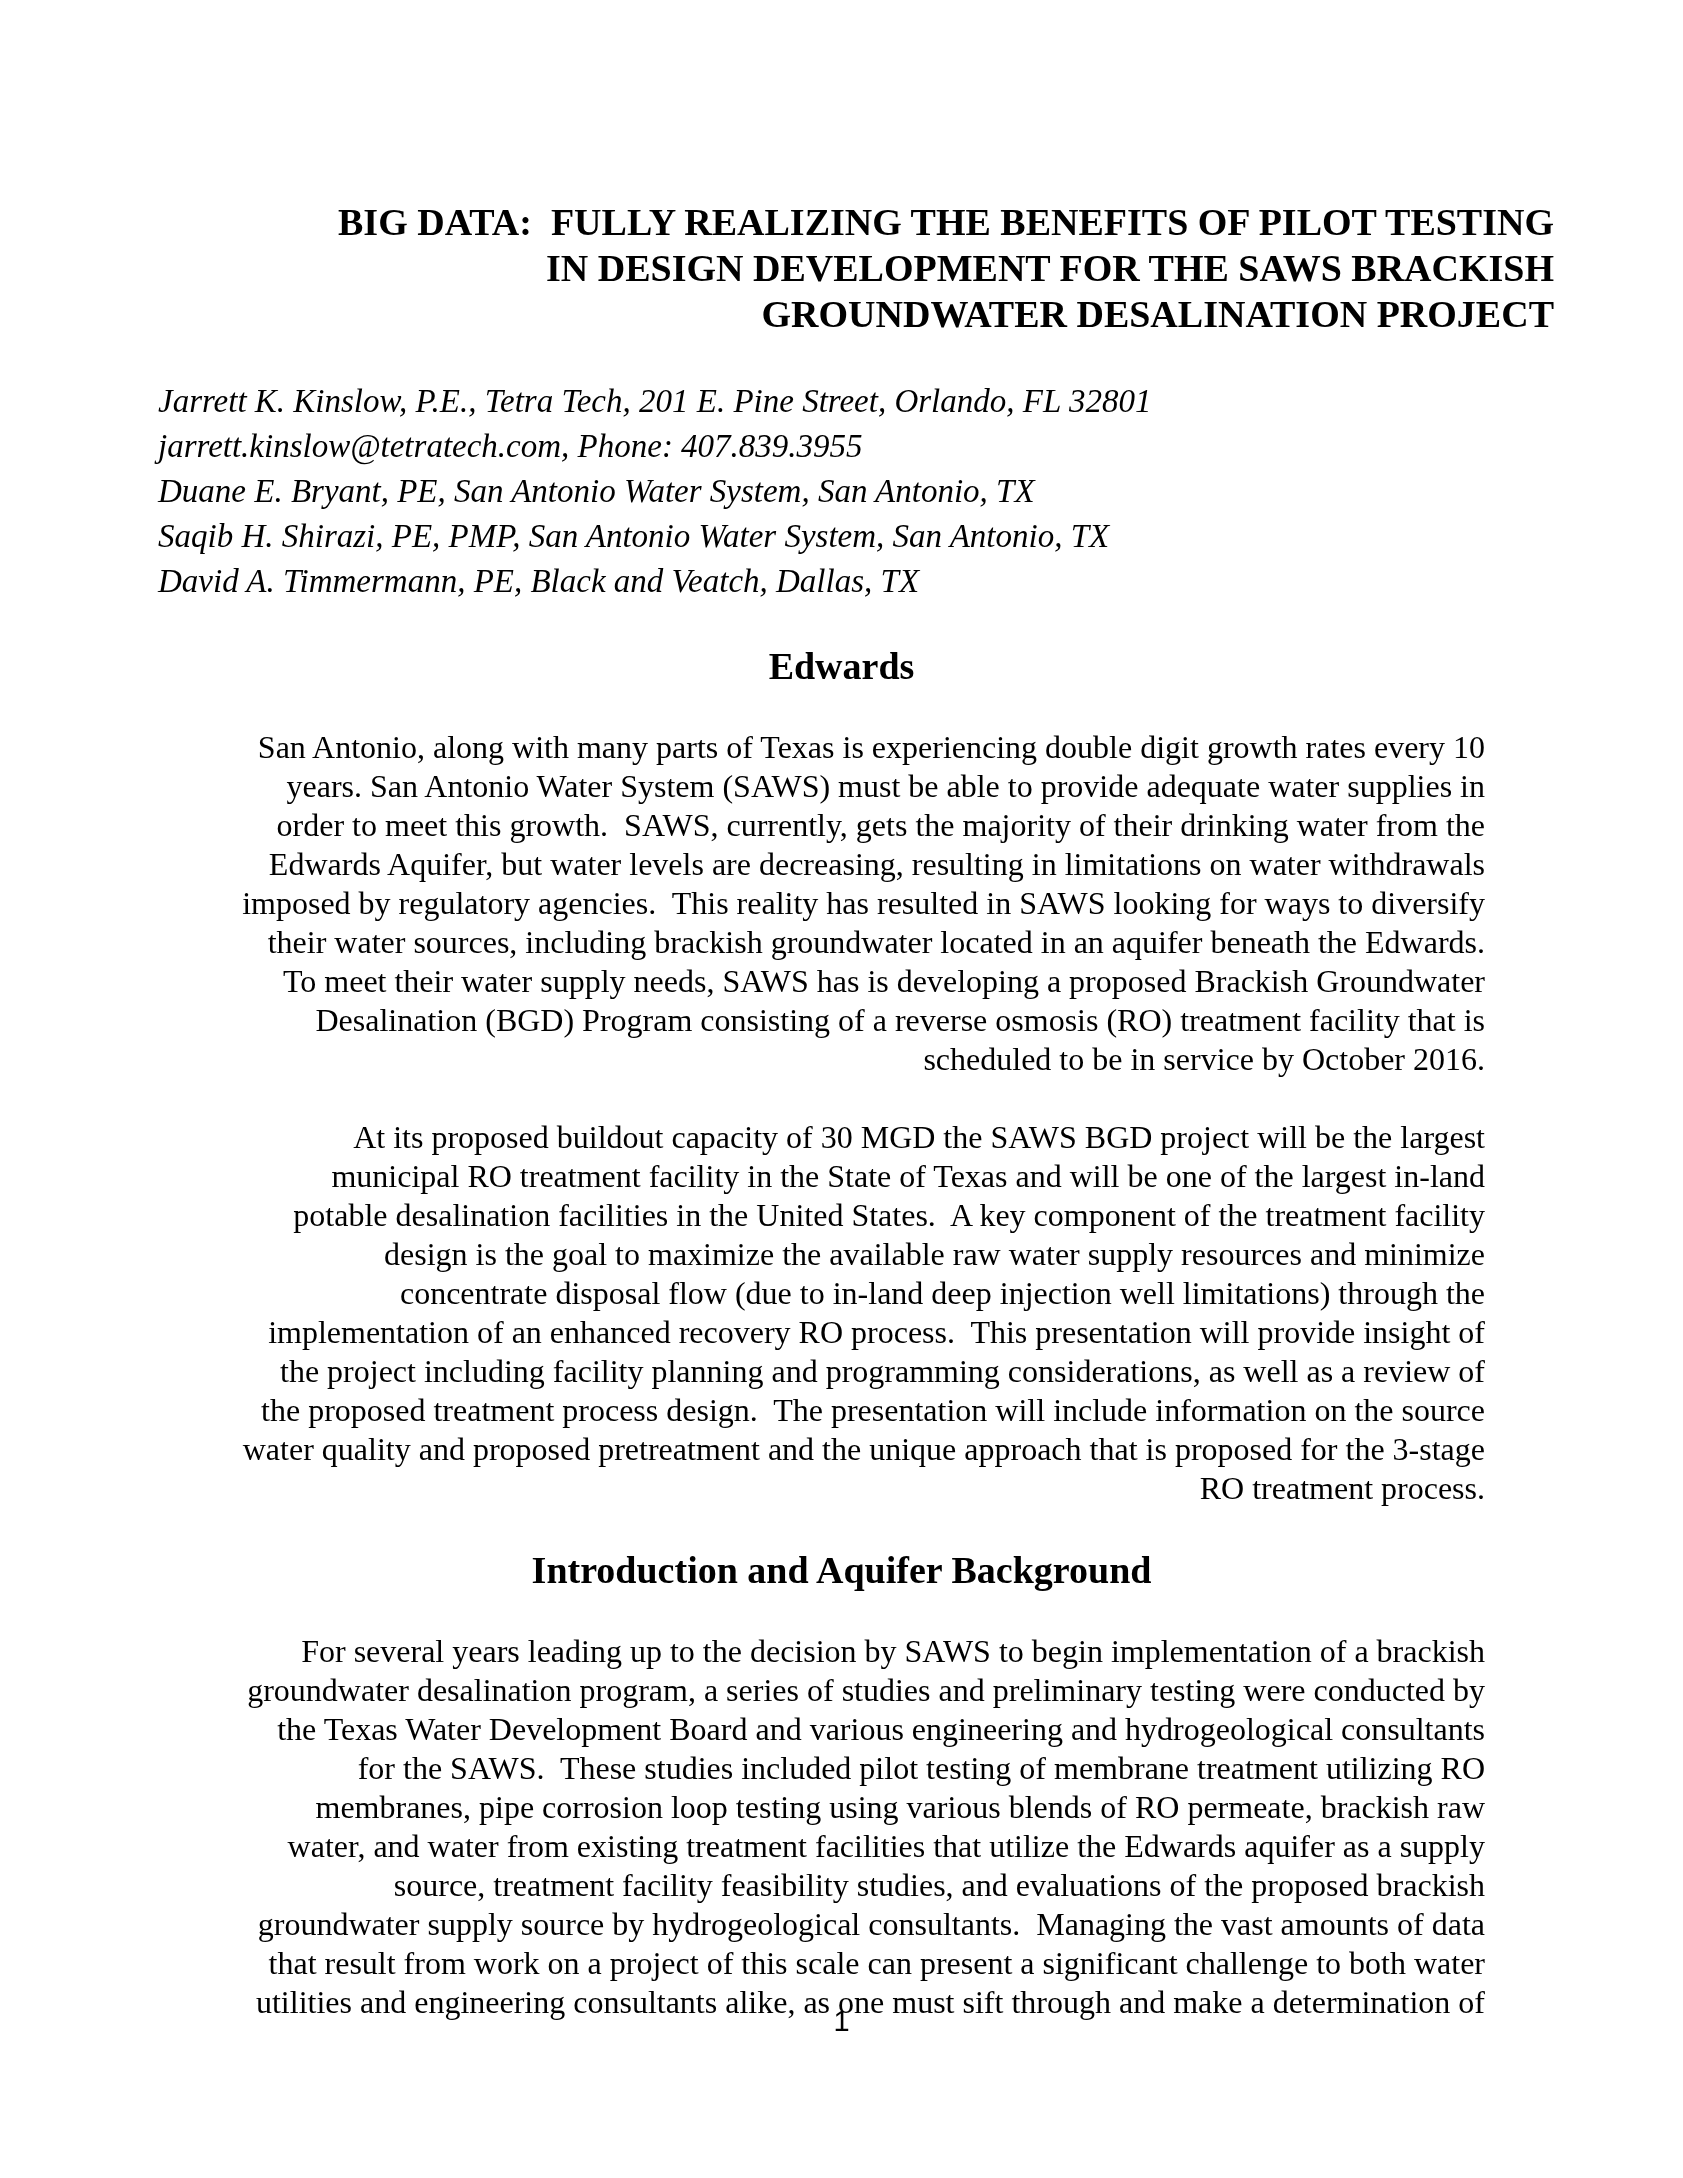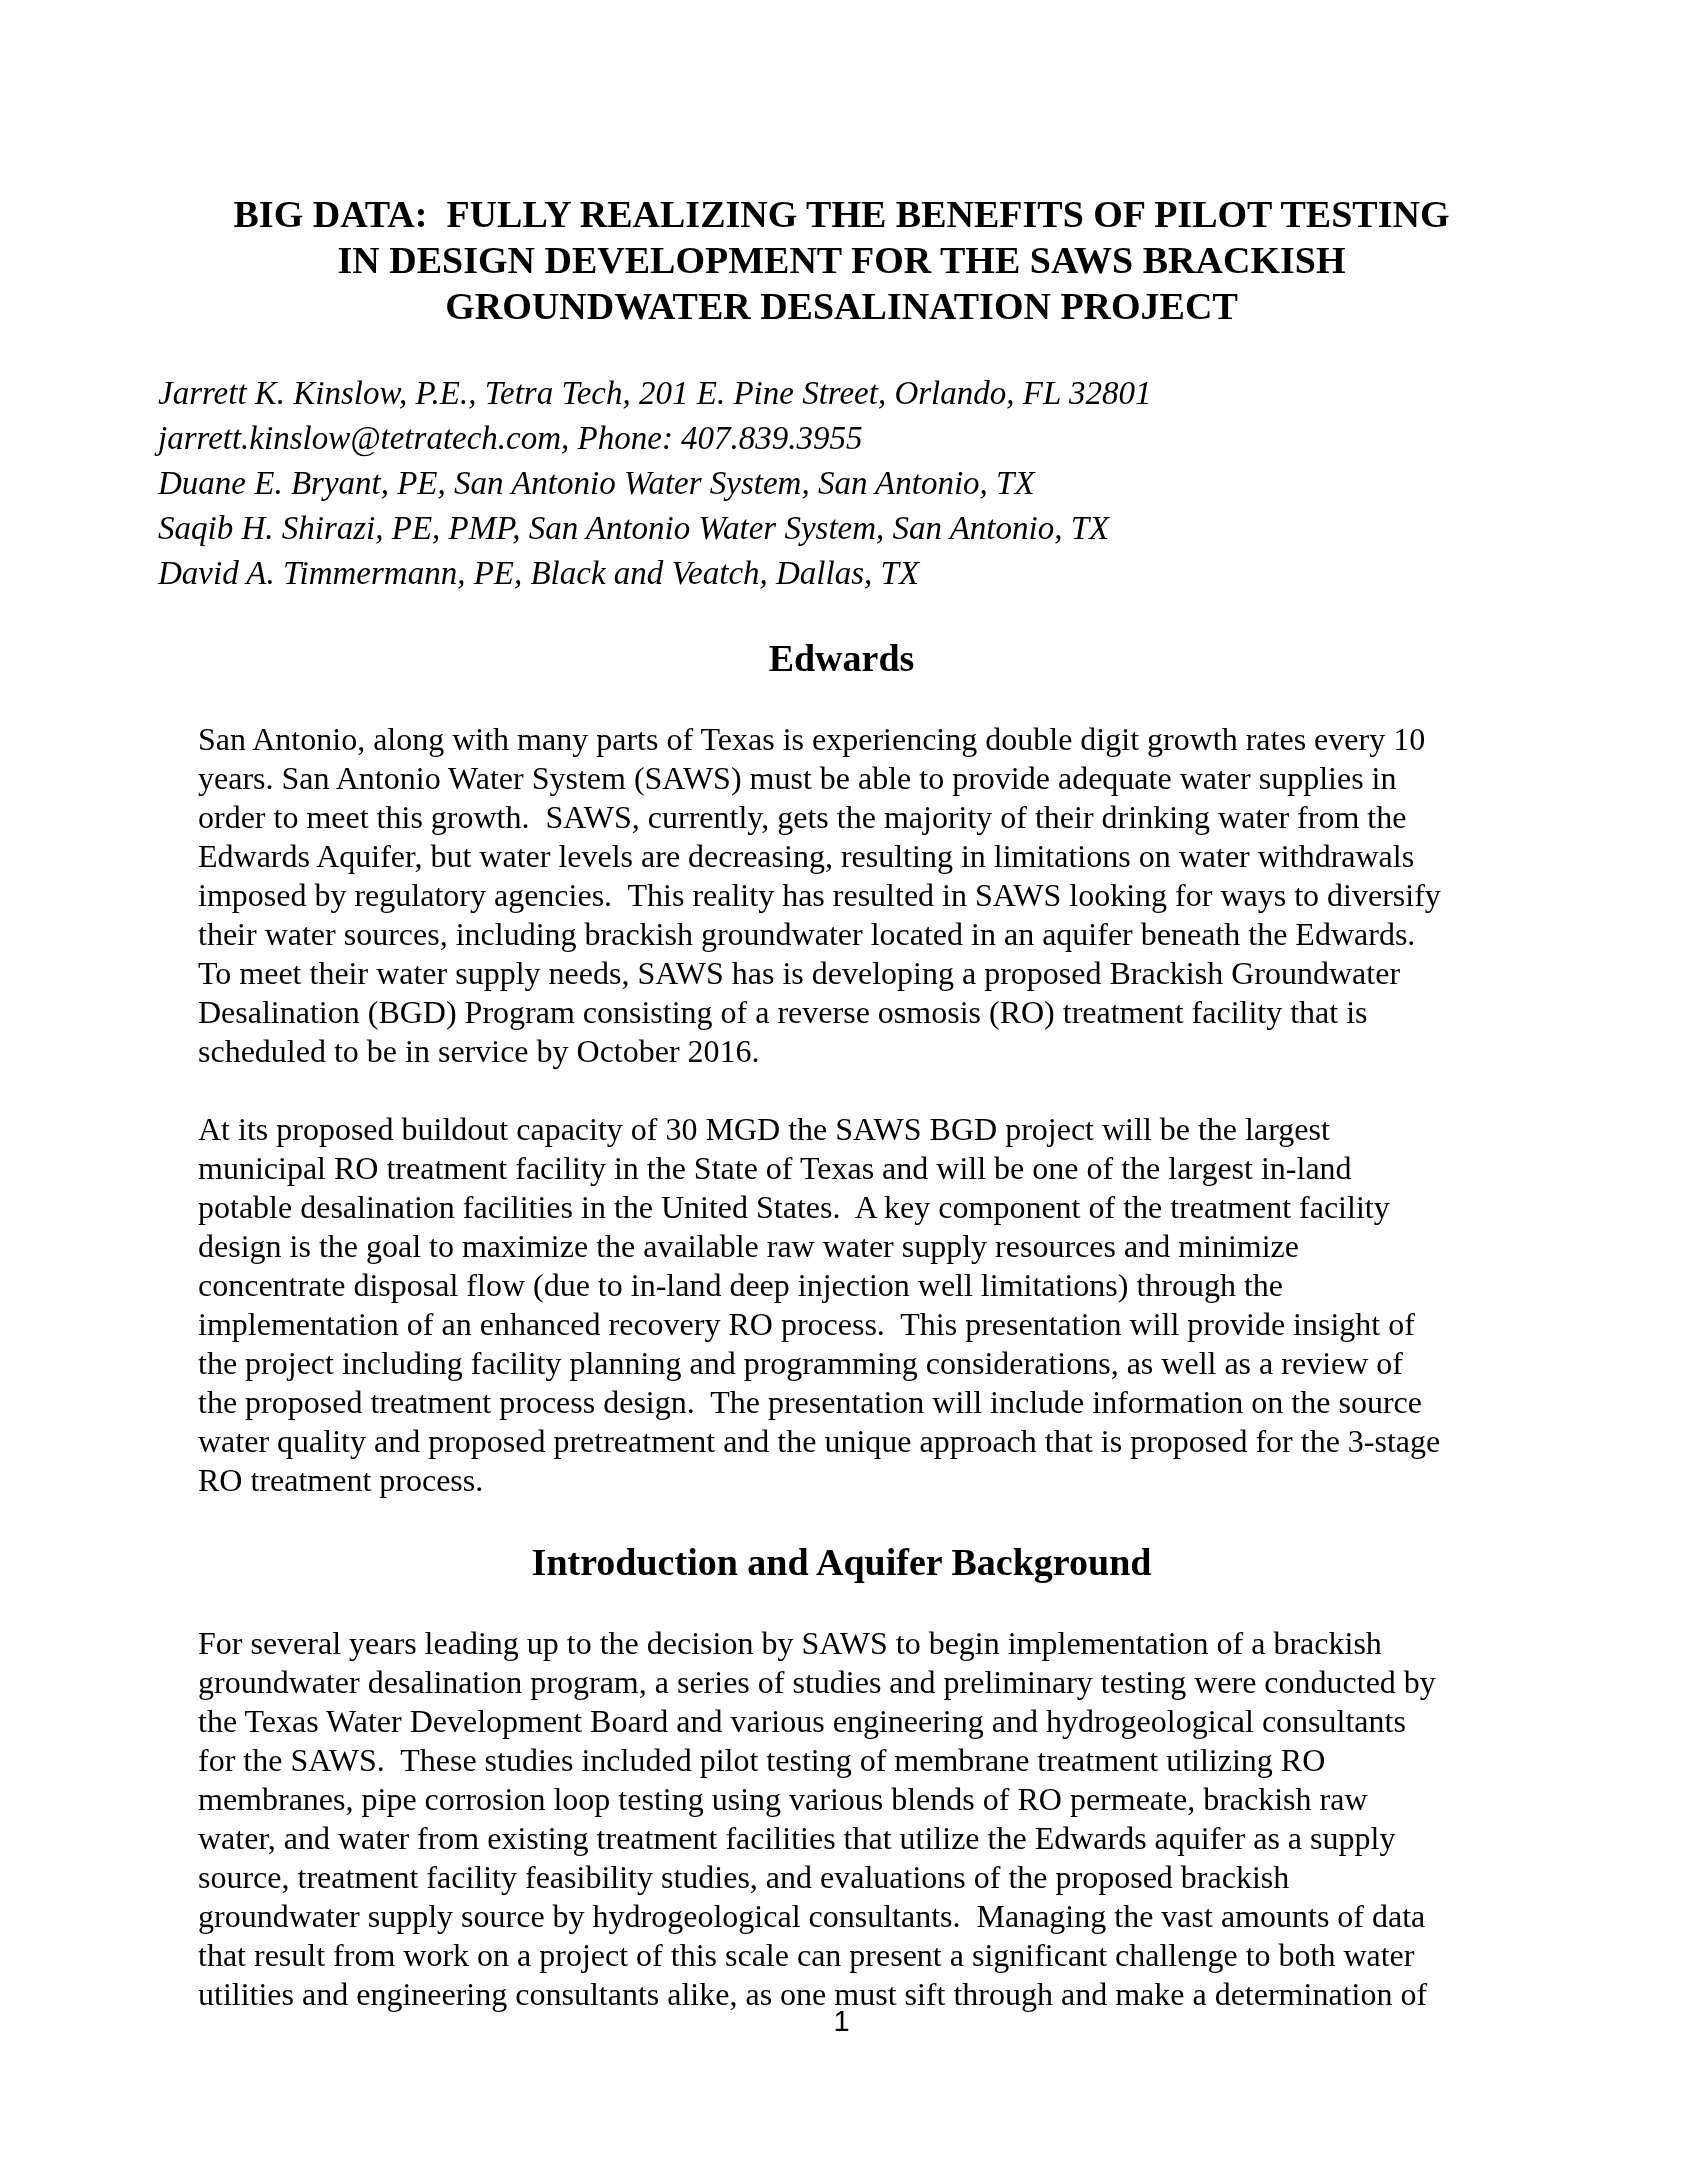--- a/index.html
+++ b/index.html
@@ -12,25 +12,25 @@
     box-sizing: border-box;
     width: 1683px;
     height: 2178px;
     background: #ffffff;
     color: #000000;
     padding: 191px 198px 0 198px;
     font-family: "Liberation Serif", serif;
     overflow: hidden;
   }
   .title {
-    margin: 0 -69px;
+    margin: 8px -69px;
     font-size: 38px;
     line-height: 46px;
     font-weight: bold;
-    text-align: center;
+    text-align: right;
     white-space: pre;
   }
   .authors {
     margin: 42px -40px 0;
     font-size: 33px;
     line-height: 45px;
     font-style: italic;
     text-align: left;
     white-space: pre;
   }
@@ -39,21 +39,21 @@
     font-size: 38px;
     line-height: 46px;
     font-weight: bold;
     text-align: center;
     white-space: pre;
   }
   .para {
     margin: 39px 0 0 0;
     font-size: 32px;
     line-height: 39px;
-    text-align: left;
+    text-align: right;
     white-space: pre;
   }
   .page-number {
     position: absolute;
     bottom: 139px;
     left: 0;
     width: 100%;
     text-align: center;
     font-family: "Liberation Sans", sans-serif;
     font-size: 29px;

